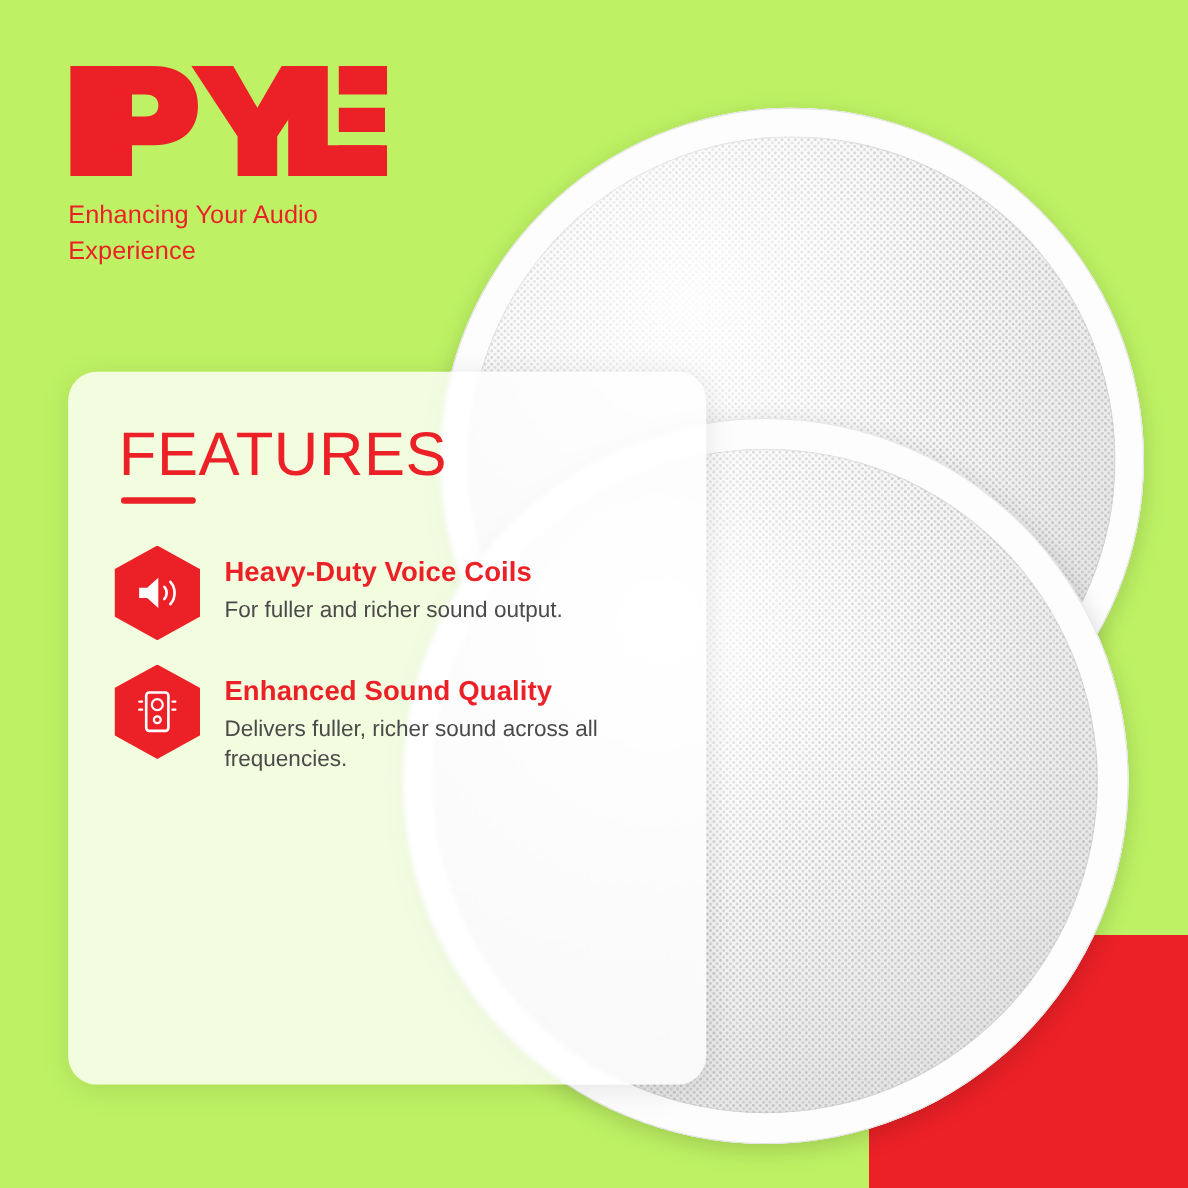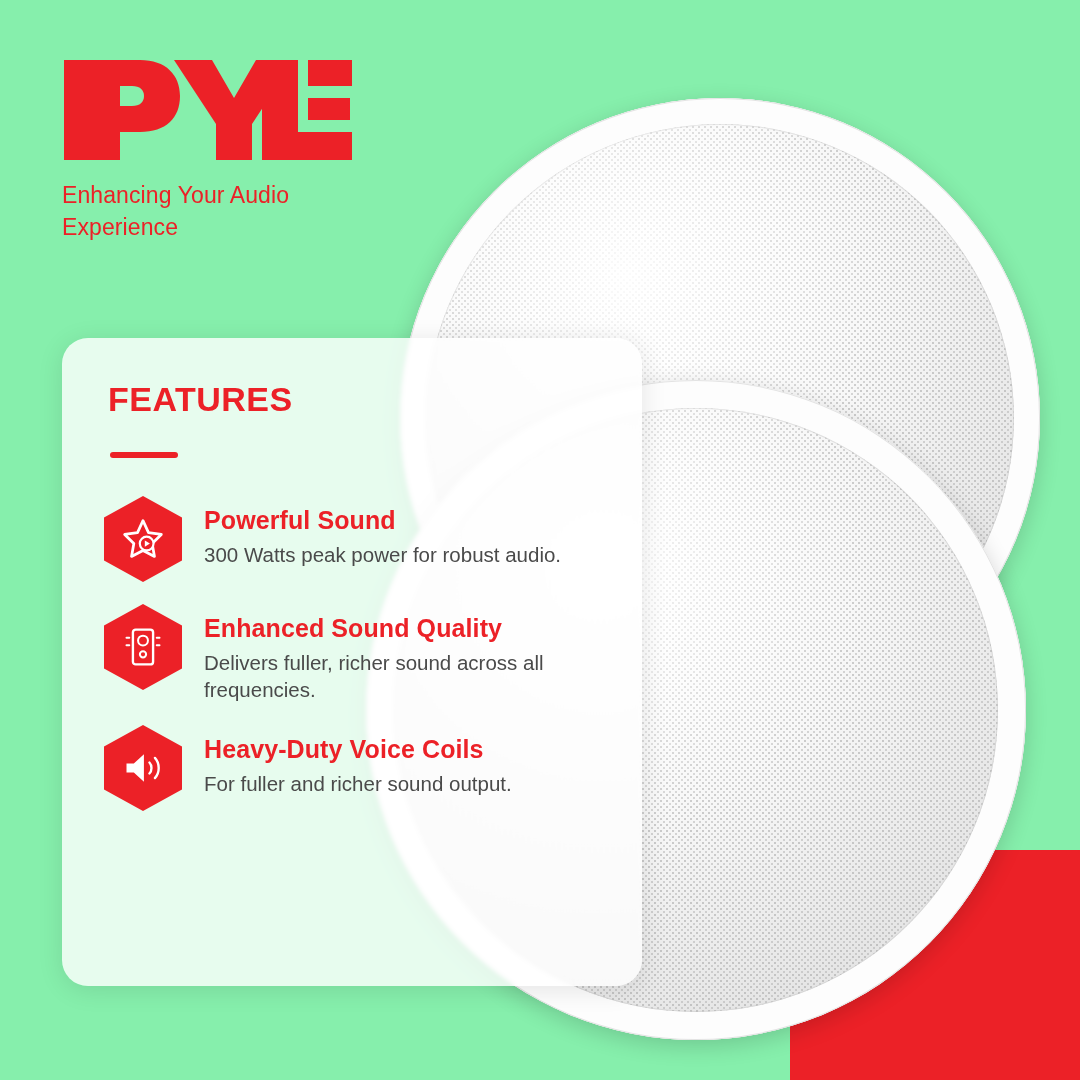--- a/index.html
+++ b/index.html
@@ -8,21 +8,21 @@
     background: #ffffff;
   }
   body {
     font-family: "Liberation Sans", sans-serif;
   }
   #page {
     position: relative;
     width: 1080px;
     height: 1080px;
     overflow: hidden;
-    background: #86efac;
+    background: #bef264;
   }
 
   
   .corner-shape {
     position: absolute;
     right: 0;
     bottom: 0;
     width: 290px;
     height: 230px;
     background: #ec2127;
@@ -127,22 +127,22 @@
     border-radius: 26px;
     box-shadow: 0 4px 26px rgba(0,0,0,0.10);
     z-index: 5;
     backdrop-filter: blur(2px);
   }
   .features-title {
     position: absolute;
     left: 46px;
     top: 42px;
     color: #ec2127;
-    font-size: 34px;
-    font-weight: bold;
+    font-size: 56px;
+    font-weight: normal;
     letter-spacing: 0.5px;
   }
   .title-underline {
     position: absolute;
     left: 48px;
     top: 114px;
     width: 68px;
     height: 6px;
     background: #ec2127;
     border-radius: 3px;
@@ -223,60 +223,47 @@
     </svg>
     <div class="logo-tagline">Enhancing Your Audio Experience</div>
   </div>
 
   <div class="features-card">
     <div class="features-title">FEATURES</div>
     <div class="title-underline"></div>
 
     <div class="feature-list">
 
+
+
       <div class="feature-row">
         <div class="hex">
           <svg viewBox="0 0 48 48" aria-hidden="true">
-            <path d="M24 4 L30 17 L44 19 L34 29 L36.5 43 L24 36.5 L11.5 43 L14 29 L4 19 L18 17 Z" fill="none" stroke="#ffffff" stroke-width="3" stroke-linejoin="round"></path>
-            <circle cx="28" cy="29" r="7.5" fill="#ec2127" stroke="#ffffff" stroke-width="2.4"></circle>
-            <path d="M26 25.6 L31.5 29 L26 32.4 Z" fill="#ffffff"></path>
+            <path d="M6 19 H14 L25 9 V39 L14 29 H6 Z" fill="#ffffff"></path>
+            <path d="M31 18 C34 21 34 27 31 30" fill="none" stroke="#ffffff" stroke-width="2.6" stroke-linecap="round"></path>
+            <path d="M37 13 C42.5 19 42.5 29 37 35" fill="none" stroke="#ffffff" stroke-width="2.6" stroke-linecap="round"></path>
           </svg>
         </div>
         <div class="feature-text">
-          <p class="feature-heading">Powerful Sound</p>
-          <p class="feature-desc">300 Watts peak power for robust audio.</p>
+          <p class="feature-heading">Heavy-Duty Voice Coils</p>
+          <p class="feature-desc">For fuller and richer sound output.</p>
         </div>
       </div>
-
 
       <div class="feature-row">
         <div class="hex">
           <svg viewBox="0 0 48 48" aria-hidden="true">
             <rect x="13" y="5" width="22" height="38" rx="3" fill="none" stroke="#ffffff" stroke-width="2.6"></rect>
             <circle cx="24" cy="17" r="5.4" fill="none" stroke="#ffffff" stroke-width="2.2"></circle>
             <circle cx="24" cy="32" r="3.4" fill="none" stroke="#ffffff" stroke-width="2.2"></circle>
             <path d="M6 14 L9 14 M6 22 L9 22 M39 14 L42 14 M39 22 L42 22" stroke="#ffffff" stroke-width="2.2" stroke-linecap="round"></path>
           </svg>
         </div>
         <div class="feature-text">
           <p class="feature-heading">Enhanced Sound Quality</p>
           <p class="feature-desc">Delivers fuller, richer sound across all frequencies.</p>
         </div>
       </div>
 
-      <div class="feature-row">
-        <div class="hex">
-          <svg viewBox="0 0 48 48" aria-hidden="true">
-            <path d="M6 19 H14 L25 9 V39 L14 29 H6 Z" fill="#ffffff"></path>
-            <path d="M31 18 C34 21 34 27 31 30" fill="none" stroke="#ffffff" stroke-width="2.6" stroke-linecap="round"></path>
-            <path d="M37 13 C42.5 19 42.5 29 37 35" fill="none" stroke="#ffffff" stroke-width="2.6" stroke-linecap="round"></path>
-          </svg>
-        </div>
-        <div class="feature-text">
-          <p class="feature-heading">Heavy-Duty Voice Coils</p>
-          <p class="feature-desc">For fuller and richer sound output.</p>
-        </div>
-      </div>
-
     </div>
   </div>
 
 </div>
 
 </body></html>

